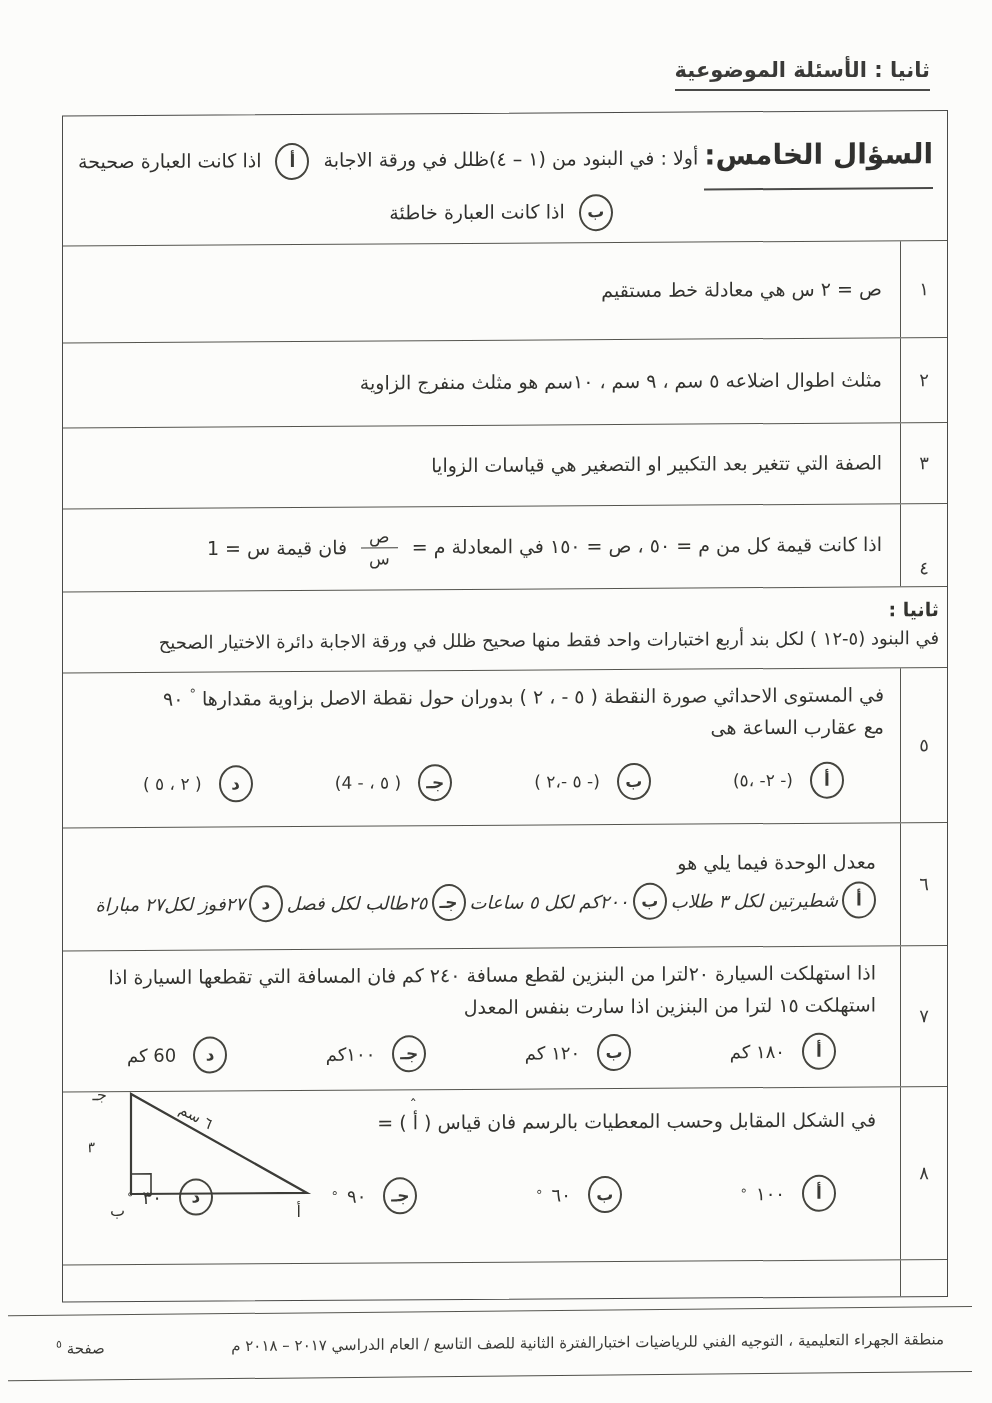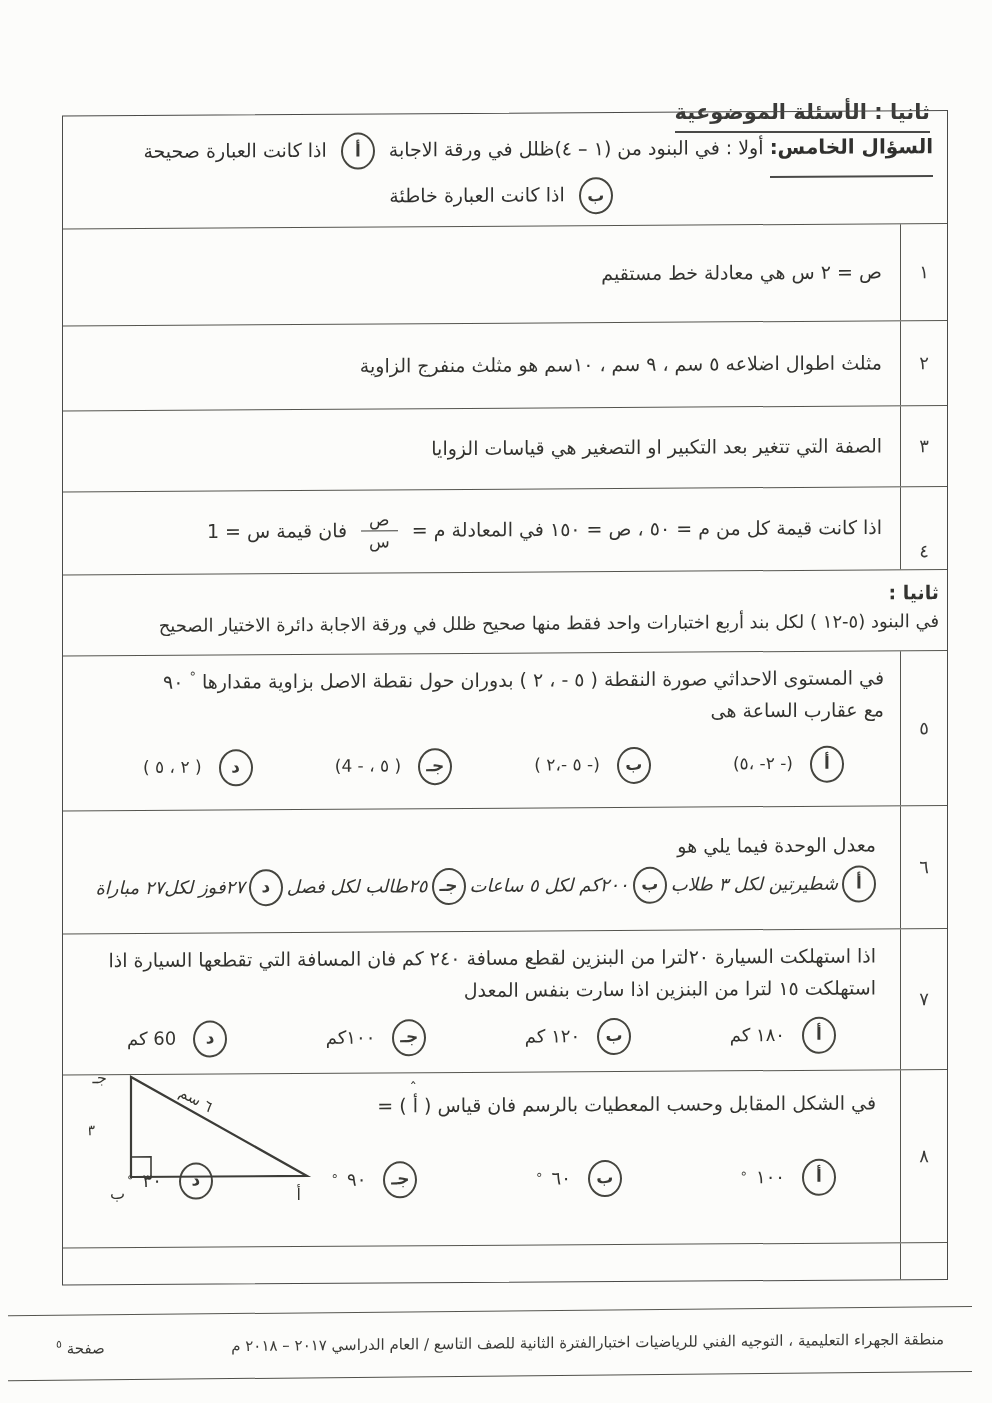--- a/index.html
+++ b/index.html
@@ -5,41 +5,41 @@
   html,body{margin:0;padding:0;}
   body{
     width:992px;height:1403px;position:relative;overflow:hidden;
     background:#fcfcfa;color:#30302e;
     font-family:"DejaVu Sans", sans-serif;
     direction:rtl;
   }
   .page-title{
     position:absolute;top:58px;right:62px;
     font-size:21px;font-weight:bold;letter-spacing:1px;color:#3a3a38;
-    border-bottom:2.5px solid #4a4a48;padding-bottom:7px;margin-top:42px;
+    border-bottom:2.5px solid #4a4a48;padding-bottom:7px;
   }
   .sheet{
     position:absolute;top:110px;left:62px;width:884px;
     border:1.6px solid #4a4a48;
     transform:skewY(-0.35deg);transform-origin:100% 0;
     background:transparent;
   }
   .row{display:flex;align-items:stretch;}
   .row + .row{border-top:1.2px solid #57575300;}
   .row.bordered{border-top:1.2px solid #55554f;}
   .cell-num{
     width:46px;flex:0 0 46px;border-left:1.2px solid #55554f;
     display:flex;align-items:center;justify-content:center;
     font-size:18px;color:#3a3a38;
   }
   .cell-body{flex:1;padding:6px 18px 6px 12px;font-size:19px;line-height:1.75;color:#33332f;}
   .center-v{display:flex;flex-direction:column;justify-content:center;}
   
   .hdr{padding:14px 14px 10px 14px;font-size:19px;line-height:2.1;}
-  .hdr .qlabel{font-weight:bold;font-size:20px;border-bottom:2.2px solid #4a4a48;padding-bottom:17px;}
+  .hdr .qlabel{font-weight:bold;font-size:28px;border-bottom:2.2px solid #4a4a48;padding-bottom:17px;}
   .hdr-line2{text-align:center;margin-top:6px;}
   .bubble{
     display:inline-flex;align-items:center;justify-content:center;
     min-width:30px;height:33px;border:2px solid #45453f;border-radius:50%;
     font-size:17px;font-weight:bold;margin:0 8px;vertical-align:middle;color:#3a3a36;
   }
   .section2 .cell-body{padding-top:8px;line-height:1.55;}
   .sec-label{font-weight:bold;font-size:19px;}
   .sec-instr{font-size:18px;}
   

